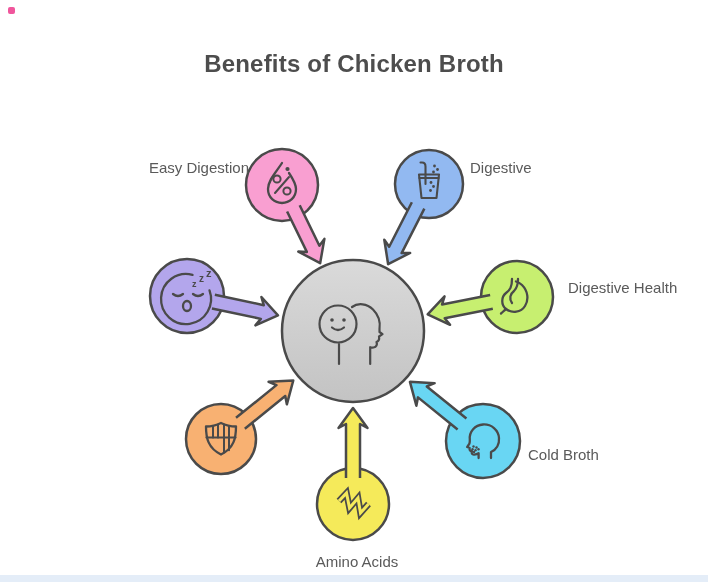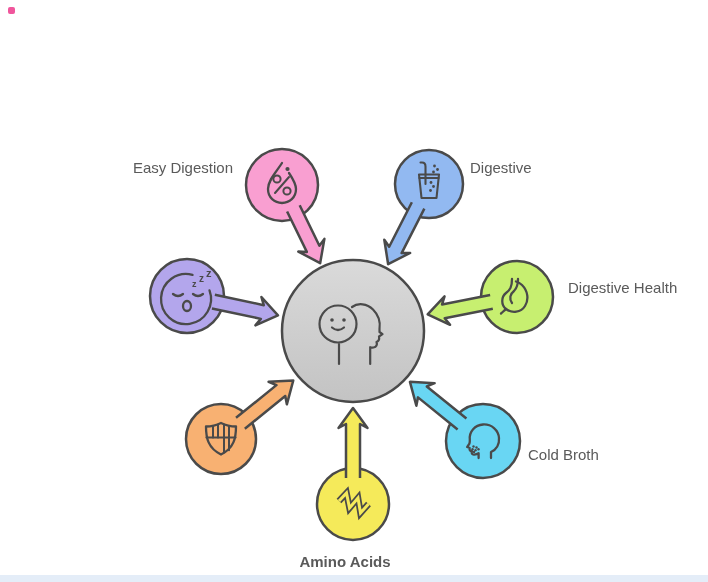--- a/index.html
+++ b/index.html
@@ -2,37 +2,38 @@
 <html><head>
 <meta charset="utf-8">
 <style>
   html,body{margin:0;padding:0;background:#fff;}
   #page{position:relative;width:708px;height:582px;background:#ffffff;overflow:hidden;
         font-family:"Liberation Sans",sans-serif;}
   #fig{position:absolute;left:0;top:0;}
   .title{position:absolute;left:0;top:50px;width:708px;text-align:center;
          font-size:24px;font-weight:bold;color:#4d4d4d;letter-spacing:.2px;}
   .lbl{position:absolute;font-size:15px;color:#5a5a5a;line-height:18px;white-space:nowrap;}
-  .lbl.r{text-align:right;}
+  .lbl.r{text-align:right;margin-left:16px;}
   .lbl.c{text-align:center;white-space:normal;}
   .ln{stroke:#4a4a4a;fill:none;stroke-width:2.3;stroke-linecap:round;stroke-linejoin:round;}
   .fs{stroke:#4a4a4a;stroke-width:2.5;stroke-linejoin:round;}
   .dot{fill:#4a4a4a;stroke:none;}
   .zz{fill:#4a4a4a;font-family:"Liberation Sans",sans-serif;font-weight:bold;}
   .corner-mark{position:absolute;left:8px;top:7px;width:7px;height:7px;
                background:#f0569c;border-radius:2px;}
   .footer-strip{position:absolute;left:0;bottom:0;width:708px;height:7px;background:#e4edf8;}
 </style>
 </head>
 <body>
 
 <div id="page">
 
   <div class="corner-mark"></div>
 
+  <div class="title">Benefits of Chicken Broth</div>
 
   <svg id="fig" width="708" height="582" viewBox="0 0 708 582">
     <defs>
       <linearGradient id="gc" x1="0" y1="0" x2="0" y2="1">
         <stop offset="0" stop-color="#dadada"></stop>
         <stop offset="1" stop-color="#c3c3c3"></stop>
       </linearGradient>
     </defs>
 
     <g>
@@ -135,16 +136,16 @@
         <path d="M -14,-3 L -6.5,-11 L -3.5,4 L 5,-6 L 7.5,9 L 15.5,0" fill="none" stroke="#4a4a4a" stroke-width="6.5" stroke-linejoin="miter" stroke-linecap="butt"></path>
         <path d="M -14,-3 L -6.5,-11 L -3.5,4 L 5,-6 L 7.5,9 L 15.5,0" fill="none" stroke-width="3" stroke-linejoin="miter" stroke-linecap="butt" stroke="#f5ea5a"></path>
       </g>
     </g>
   </svg>
 
   <div class="lbl r" style="left:40px;top:159px;width:193px;">Easy Digestion</div>
   <div class="lbl" style="left:470px;top:159px;">Digestive</div>
   <div class="lbl" style="left:568px;top:279px;">Digestive Health</div>
   <div class="lbl" style="left:528px;top:446px;">Cold Broth</div>
-  <div class="lbl c" style="left:245px;top:553px;width:200px;font-weight:bold;">Amino Acids</div>
+  <div class="lbl c" style="left:257px;top:553px;width:200px;">Amino Acids</div>
 
   <div class="footer-strip"></div>
 </div>
 
 </body></html>

